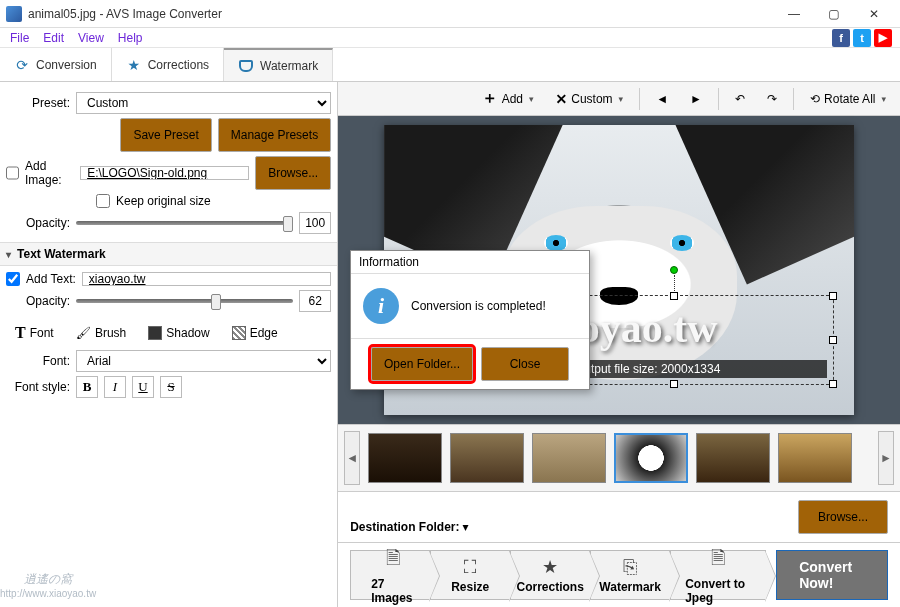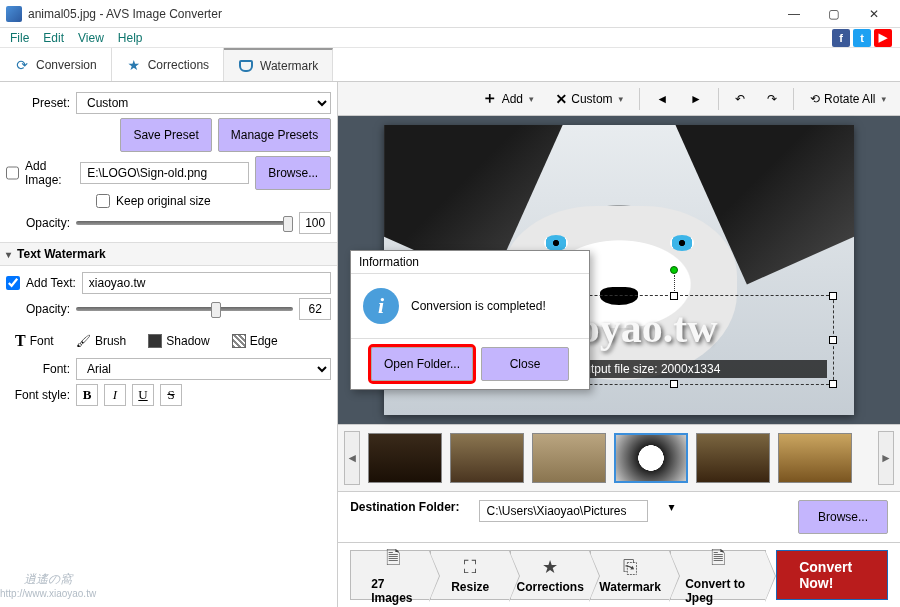--- a/index.html
+++ b/index.html
@@ -6,21 +6,21 @@
 body { background: #fff; width: 900px; height: 607px; overflow: hidden; position: relative; }
 
 
 .titlebar { height: 28px; background: #fff; border-bottom: 1px solid #ddd; display: flex; align-items: center; padding: 0 6px; }
 .titlebar .app-icon { width: 16px; height: 16px; margin-right: 6px; background: linear-gradient(135deg,#4a90d9,#2c5aa0); border-radius: 2px; }
 .titlebar .title { flex: 1; color: #333; }
 .titlebar .win-btn { width: 40px; height: 22px; display: flex; align-items: center; justify-content: center; color: #333; }
 
 
 .menubar { height: 20px; display: flex; align-items: center; padding: 0 4px; gap: 2px; border-bottom: 1px solid #e5e5e5; }
-.menubar span { padding: 2px 6px; color: #0f766e; }
+.menubar span { padding: 2px 6px; color: #6d28d9; }
 .menubar .social { margin-left: auto; display: flex; gap: 3px; padding-right: 4px; }
 .menubar .social div { width: 18px; height: 18px; border-radius: 2px; display: flex; align-items: center; justify-content: center; color: #fff; font-weight: bold; font-size: 11px; }
 .fb { background: #3b5998; } .tw { background: #1da1f2; } .yt { background: #ff0000; }
 
 
 .tabs { height: 34px; display: flex; border-bottom: 1px solid #ccc; }
 .tab { display: flex; align-items: center; padding: 0 14px; border-right: 1px solid #ddd; gap: 6px; color: #333; }
 .tab.active { background: #f5f5f5; border-top: 2px solid #999; }
 .tab-icon { width: 16px; height: 16px; display:flex;align-items:center;justify-content:center;}
 .icon-refresh { color: #2a7ab0; font-size: 14px; }
@@ -29,26 +29,26 @@
 
 
 .main { display: flex; height: 525px; }
 .sidebar { width: 340px; border-right: 1px solid #ccc; background: #fff; padding: 6px; overflow-y: auto; }
 .content { flex: 1; display: flex; flex-direction: column; background: #fff; }
 
 
 .row { display: flex; align-items: center; gap: 6px; margin: 4px 0; }
 .row label { min-width: 64px; text-align: right; }
 .preset-sel { flex: 1; height: 22px; border: 1px solid #bbb; padding: 0 6px; background: #fff; }
-.btn { height: 24px; padding: 16px 12px; background: #c4b5fd; border: 1px solid #aaa; border-radius: 2px; display:flex;align-items:center;justify-content:center; }
+.btn { height: 24px; padding: 16px 12px; background: #a16207; border: 1px solid #aaa; border-radius: 2px; display:flex;align-items:center;justify-content:center; }
 
 .section-head { background: #f5f5f5; padding: 4px 6px; margin: 8px -6px 6px -6px; border-top: 1px solid #ddd; border-bottom: 1px solid #ddd; display: flex; align-items: center; gap: 6px; font-weight: bold; }
 .section-head::before { content: "▾"; color: #555; font-size: 10px; }
 
-.inp { height: 22px; border: 1px solid #bbb; padding: 0 6px; flex: 1; }
+.inp { height: 14px; border: 1px solid #bbb; padding: 0 6px; flex: 1; text-decoration: underline; }
 .chk { width: 14px; height: 14px; }
 .slider { flex: 1; height: 4px; background: linear-gradient(#666,#999); border-radius: 2px; position: relative; }
 .slider .thumb { position: absolute; top: -5px; width: 10px; height: 16px; background: #eee; border: 1px solid #888; border-radius: 2px; }
 .small-inp { width: 32px; height: 22px; border: 1px solid #bbb; text-align: center; }
 
 .style-btns { display: flex; gap: 4px; align-items: center; }
 .style-pill { display: flex; align-items: center; gap: 4px; padding: 3px 8px; border: 1px solid transparent; border-radius: 2px; }
 .style-pill .sw { width: 14px; height: 14px; border: 1px solid #666; display:inline-block; }
 .sw.dark { background: #333; } .sw.hatch { background: repeating-linear-gradient(45deg,#888,#888 2px,#fff 2px,#fff 4px); }
 
@@ -83,31 +83,31 @@
 
 
 .thumbs { height: 68px; background: #f5f5f5; border-top: 1px solid #ccc; border-bottom: 1px solid #ccc; display: flex; align-items: center; padding: 0 6px; gap: 8px; }
 .thumbs .nav { width: 16px; height: 54px; background: #eee; border: 1px solid #bbb; display:flex;align-items:center;justify-content:center;color:#666; }
 .thumbs .strip { flex:1; display:flex; gap:8px; overflow:hidden; }
 .thumb { width: 74px; height: 50px; border: 1px solid #888; background: #555; }
 .thumb.sel { border: 2px solid #3a8edb; }
 .th1{background: linear-gradient(#3a2a1a,#1a0f05)} .th2{background: linear-gradient(#8a7550,#4a3520)} .th3{background: linear-gradient(#baa580,#8a7550)} .th4{background: radial-gradient(circle,#fff 30%,#222 31%,#ccc)} .th5{background: linear-gradient(#7a6540,#3a2510)} .th6{background: linear-gradient(#caa560,#7a5520)}
 
 
-.dest { padding: 8px 12px; display: flex; align-items: flex-start; gap: 20px; border-bottom: 1px solid #ccc; }
+.dest { padding: 8px 12px; display: flex; align-items: flex-end; gap: 3px; border-bottom: 1px solid #ccc; }
 .dest .inp { max-width: 380px; }
 
 
 .pipeline { height: 64px; padding: 6px 12px; display: flex; align-items: center; gap: 0; }
 .stage { height: 50px; min-width: 80px; background: #f2f2f2; border: 1px solid #bbb; display: flex; flex-direction: column; align-items: center; justify-content: center; gap: 2px; position: relative; padding: 0 14px; }
 .stage::after { content:""; position:absolute; right:-10px; top:0; width:0;height:0; border-top:25px solid transparent;border-bottom:25px solid transparent;border-left:10px solid #f2f2f2; z-index:2;}
 .stage::before { content:""; position:absolute; right:-11px; top:-1px; width:0;height:0; border-top:26px solid transparent;border-bottom:26px solid transparent;border-left:11px solid #bbb; z-index:1;}
 .stage:first-child { padding-left: 20px; }
 .stage .sicon { font-size: 18px; color: #444; }
-.convert-btn { height: 50px; padding: 0 22px; background: #b91c1c; color: #fff; font-weight: bold; font-size: 14px; border:1px solid #1a67b8; margin-left: 10px; display:flex;align-items:center; }
+.convert-btn { height: 50px; padding: 0 22px; background: #737373; color: #fff; font-weight: bold; font-size: 14px; border:1px solid #1a67b8; margin-left: 10px; display:flex;align-items:center; }
 
 
 .dialog { position: absolute; left: 350px; top: 250px; width: 240px; background: #fff; border: 1px solid #888; box-shadow: 3px 3px 8px rgba(0,0,0,.3); z-index: 50; }
 .dialog .dtitle { padding: 4px 8px; border-bottom: 1px solid #ddd; }
 .dialog .dbody { padding: 14px 12px; display: flex; align-items: center; gap: 12px; }
 .dialog .info-icon { width: 36px; height: 36px; border-radius: 50%; background: #4a9edb; color: #fff; display:flex;align-items:center;justify-content:center; font-family:"Times New Roman"; font-style:italic; font-weight:bold; font-size:22px;}
 .dialog .dbtns { padding: 8px; border-top: 1px solid #ddd; display:flex; gap:8px; justify-content:center; }
 .dialog .dbtns .btn { min-width: 88px; justify-content:center; }
 .highlight { outline: 3px solid #f00; }
 .highlight-big { position:absolute; border: 4px solid #f00; pointer-events:none; }
@@ -291,21 +291,20 @@
         <div class="thumb th3"></div>
         <div class="thumb th4 sel"></div>
         <div class="thumb th5"></div>
         <div class="thumb th6"></div>
       </div>
       <div class="nav">►</div>
     </div>
 
     <div class="dest">
       <b>Destination Folder:</b>
-      <input class="inp" value="C:\Users\Xiaoyao\Pictures" style="">
       <span>▾</span>
       <div style="flex:1"></div>
       <div class="btn" style="min-width:90px">Browse...</div>
     </div>
 
     <div class="pipeline">
       <div class="stage">
           <span class="sicon">🗎</span>
           <b>27 Images</b>
         </div>

